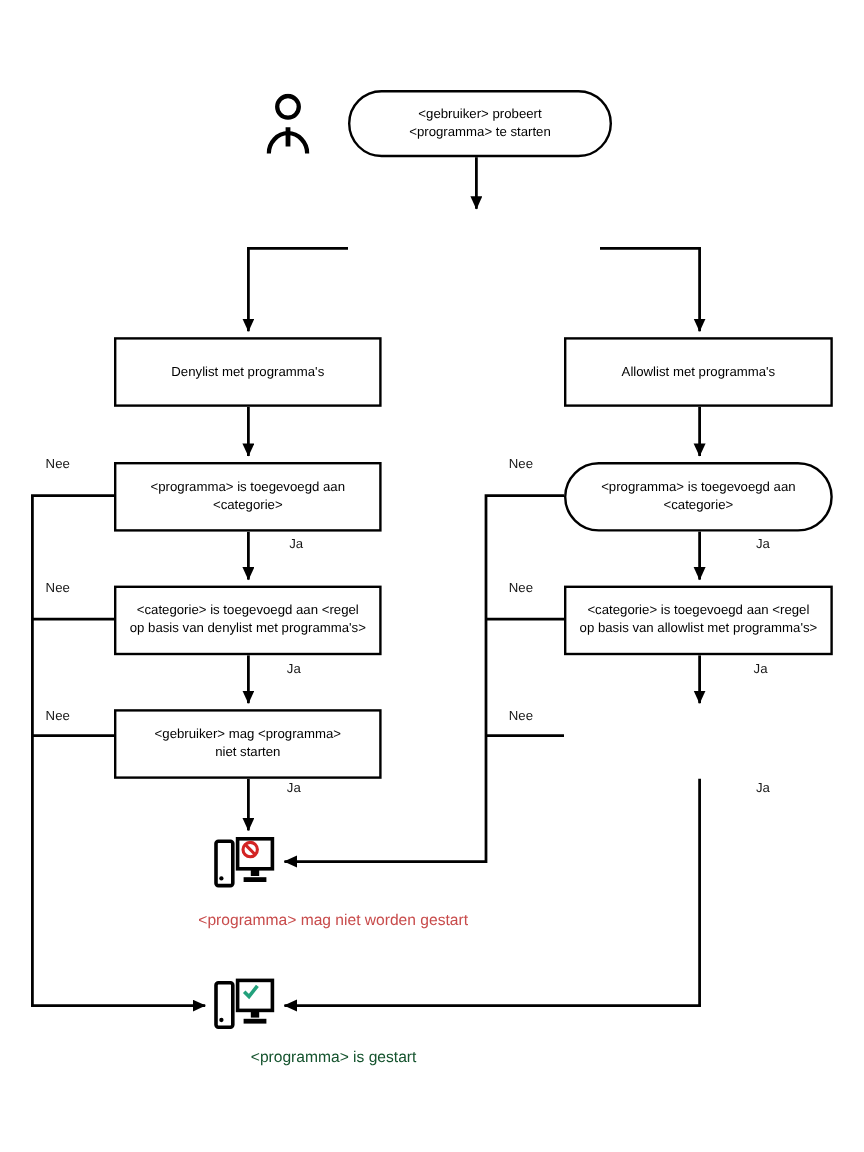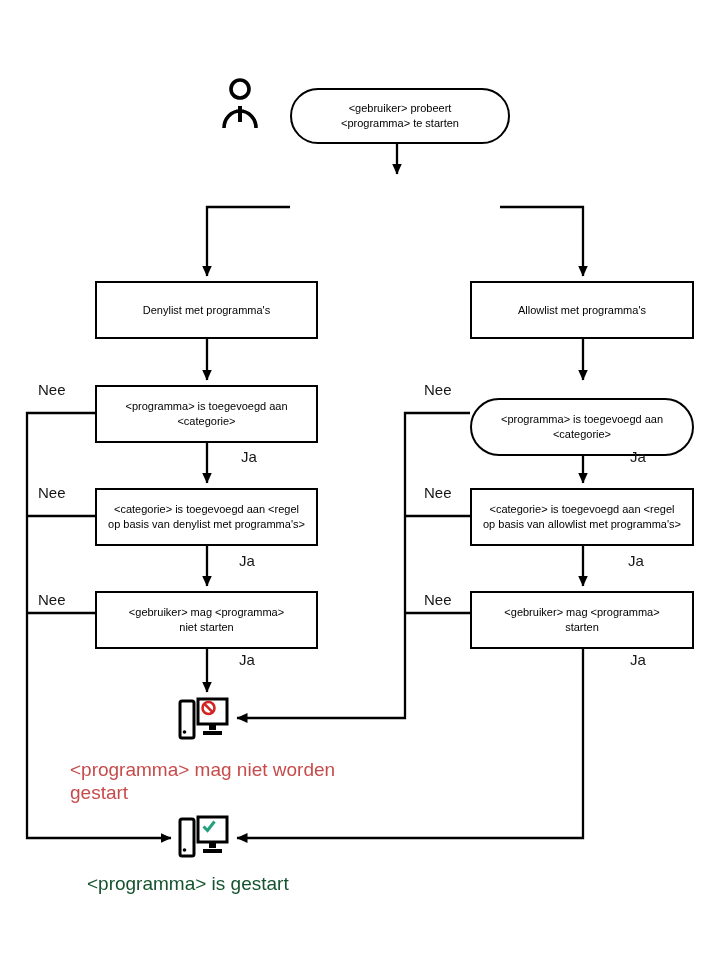--- a/index.html
+++ b/index.html
@@ -6,29 +6,29 @@
   .canvas{
     position:relative;width:720px;height:960px;background:#ffffff;
     font-family:"Liberation Sans",sans-serif;overflow:hidden;
   }
   .edges{position:absolute;left:0;top:0;width:720px;height:960px;}
   .node{
     position:absolute;box-sizing:border-box;border:2px solid #000;background:#fff;
     display:flex;align-items:center;justify-content:center;text-align:center;
     font-size:11px;line-height:1.35;color:#000;
   }
-  .stadium{border-radius:29px;margin-top:13px;}
+  .stadium{border-radius:29px;}
   .pad-lg{padding:2px 30px;}
   .pad-md{padding:2px 24px;}
   .pad-sm{padding:2px 10px;}
   .branch-label{
-    position:absolute;font-size:15px;color:#161616;line-height:1;
+    position:absolute;font-size:11px;color:#161616;line-height:1;
   }
   .result-text{
-    position:absolute;font-size:19px;line-height:1.2;text-align:left;
+    position:absolute;font-size:13px;line-height:1.2;text-align:right;
   }
   .result-blocked{color:#c84b4b;}
   .result-started{color:#14532d;}
   .icon{position:absolute;}
 </style>
 </head>
 <body>
 
 <div class="canvas">
 
@@ -75,21 +75,20 @@
   <div class="node pad-md" style="left:95px;top:385px;width:223px;height:58px">&lt;programma&gt; is toegevoegd aan &lt;categorie&gt;</div>
 
   <div class="node stadium pad-md" style="left:470px;top:385px;width:224px;height:58px">&lt;programma&gt; is toegevoegd aan &lt;categorie&gt;</div>
 
   <div class="node pad-sm" style="left:95px;top:488px;width:223px;height:58px">&lt;categorie&gt; is toegevoegd aan &lt;regel op basis van denylist met programma's&gt;</div>
 
   <div class="node pad-sm" style="left:470px;top:488px;width:224px;height:58px">&lt;categorie&gt; is toegevoegd aan &lt;regel op basis van allowlist met programma's&gt;</div>
 
   <div class="node pad-md" style="left:95px;top:591px;width:223px;height:58px">&lt;gebruiker&gt; mag &lt;programma&gt; niet starten</div>
 
-  <div class="node pad-md" style="left:470px;top:591px;width:224px;height:58px">&lt;gebruiker&gt; mag &lt;programma&gt; starten</div>
 
   <span class="branch-label" style="left:38px;top:382px">Nee</span>
   <span class="branch-label" style="left:38px;top:485px">Nee</span>
   <span class="branch-label" style="left:38px;top:592px">Nee</span>
   <span class="branch-label" style="left:241px;top:449px">Ja</span>
   <span class="branch-label" style="left:239px;top:553px">Ja</span>
   <span class="branch-label" style="left:239px;top:652px">Ja</span>
 
   <span class="branch-label" style="left:424px;top:382px">Nee</span>
   <span class="branch-label" style="left:424px;top:485px">Nee</span>

